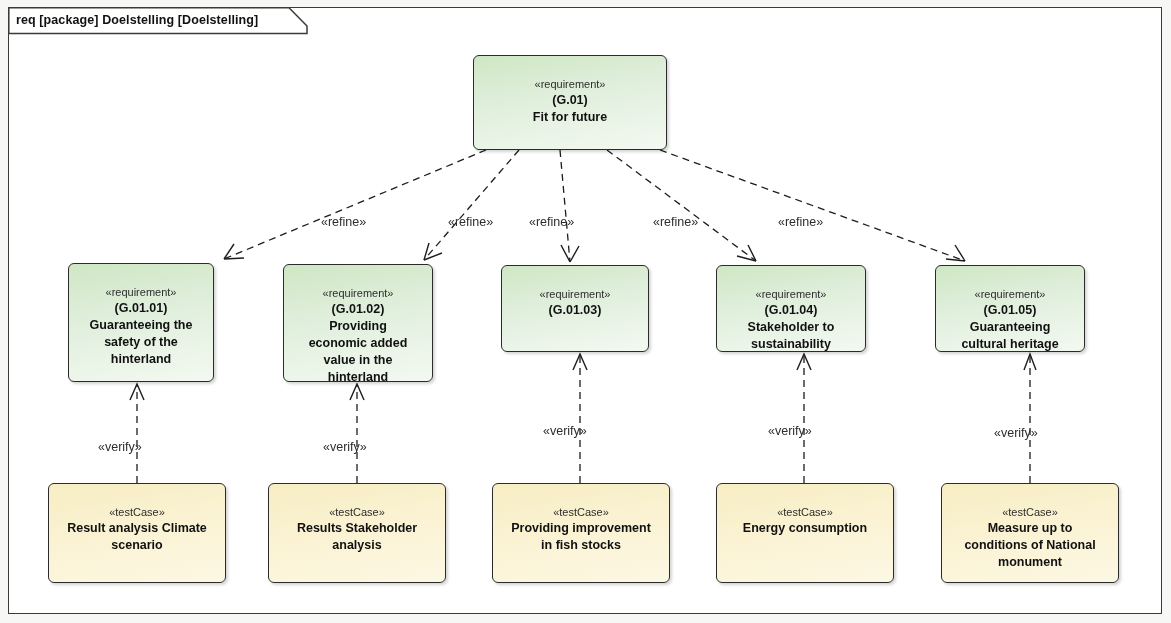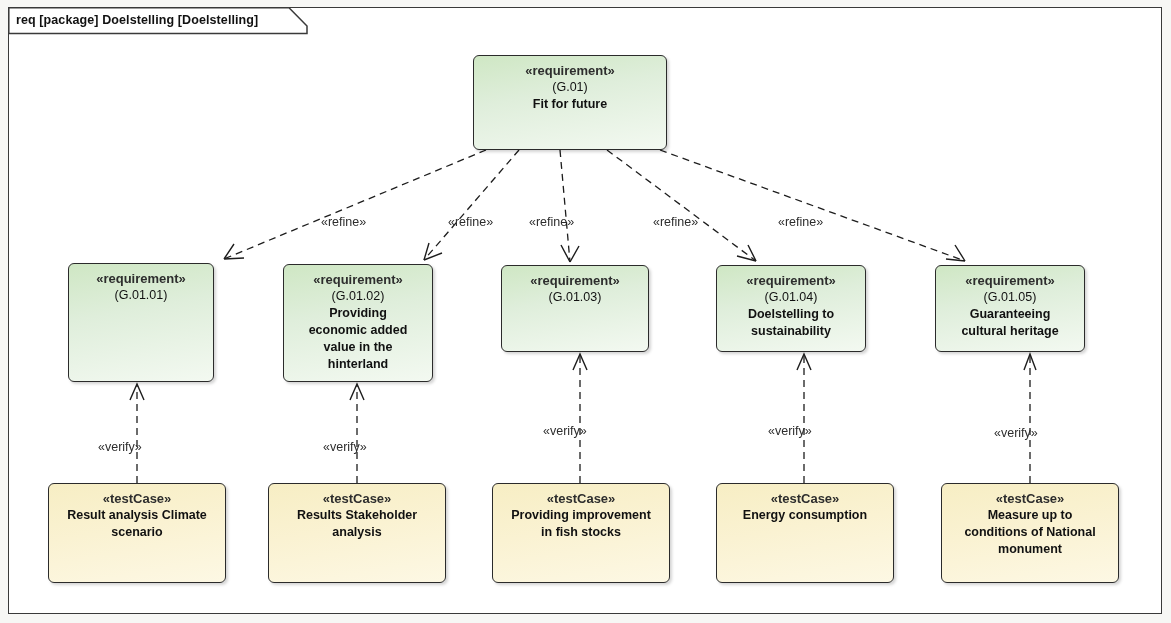--- a/index.html
+++ b/index.html
@@ -88,29 +88,30 @@
     text-align: center;
     box-shadow: 2px 2px 3px rgba(0,0,0,0.17);
   }
   .node.requirement {
     background: linear-gradient(170deg, #cfe7c4 0%, #dfeedb 40%, #f3f9f1 100%);
   }
   .node.testcase {
     background: linear-gradient(170deg, #f7eec4 0%, #faf2d2 45%, #fdf8e4 100%);
   }
   .stereo {
-    font-size: 13px;
+    font-size: 11px;
     color: #2d2d2d;
     line-height: 16px;
+    font-weight: normal;
+    margin-top: 13px;
+  }
+  .idline {
+    font-size: 12.5px;
+    color: #111111;
     font-weight: bold;
-  }
-  .idline {
-    font-size: 12.5px;
-    color: #111111;
-    font-weight: normal;
     line-height: 17px;
   }
   .nodename {
     font-size: 12.5px;
     color: #111111;
     font-weight: bold;
     line-height: 17px;
     padding: 0 16px;
   }
   
@@ -189,37 +190,38 @@
 
   <div class="node requirement" style="left:473px; top:55px; width:194px; height:95px;">
     <div class="stereo">«requirement»</div>
     <div class="idline">(G.01)</div>
     <div class="nodename">Fit for future</div>
   </div>
 
   <div class="node requirement" style="left:68px; top:263px; width:146px; height:119px;">
     <div class="stereo">«requirement»</div>
     <div class="idline">(G.01.01)</div>
+    <div class="nodename">Guaranteeing the safety of the hinterland</div>
   </div>
 
   <div class="node requirement" style="left:283px; top:264px; width:150px; height:118px;">
     <div class="stereo">«requirement»</div>
     <div class="idline">(G.01.02)</div>
     <div class="nodename">Providing economic added value in the hinterland</div>
   </div>
 
   <div class="node requirement" style="left:501px; top:265px; width:148px; height:87px;">
     <div class="stereo">«requirement»</div>
     <div class="idline">(G.01.03)</div>
   </div>
 
   <div class="node requirement" style="left:716px; top:265px; width:150px; height:87px;">
     <div class="stereo">«requirement»</div>
     <div class="idline">(G.01.04)</div>
-    <div class="nodename">Doelstelling to sustainability</div>
+    <div class="nodename">Stakeholder to sustainability</div>
   </div>
 
   <div class="node requirement" style="left:935px; top:265px; width:150px; height:87px;">
     <div class="stereo">«requirement»</div>
     <div class="idline">(G.01.05)</div>
     <div class="nodename">Guaranteeing cultural heritage</div>
   </div>
 
   <div class="node testcase" style="left:48px; top:483px; width:178px; height:100px;">
     <div class="stereo">«testCase»</div>

